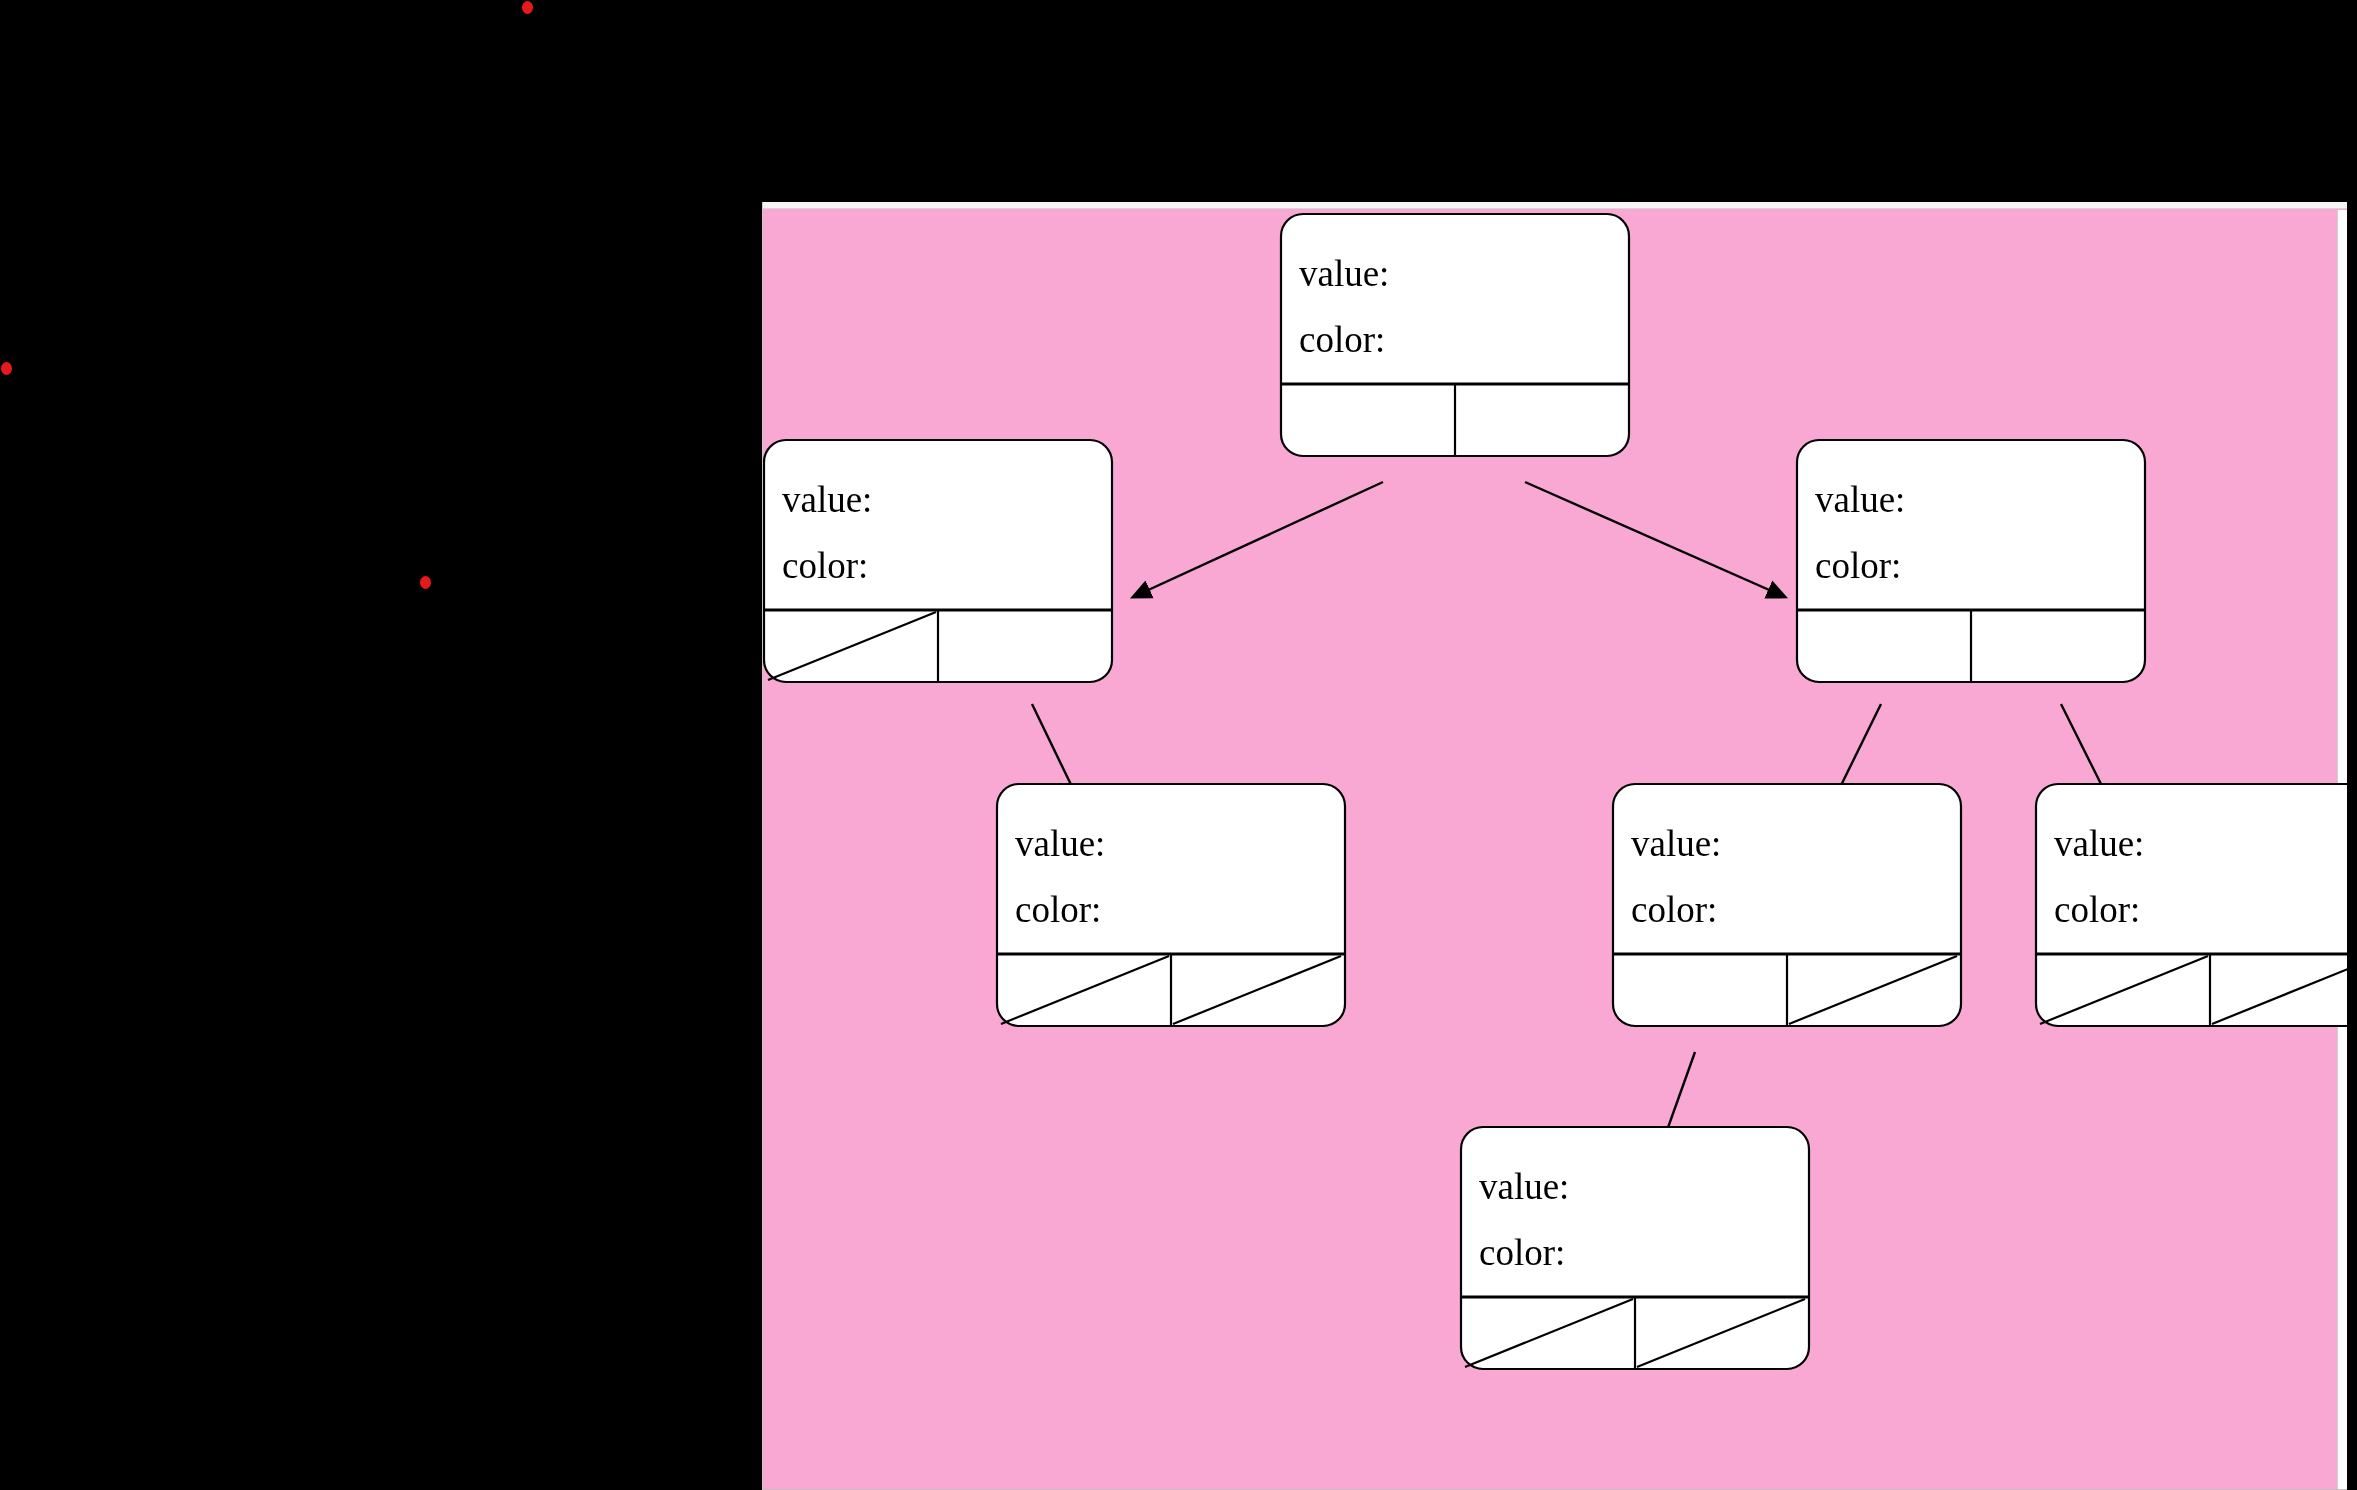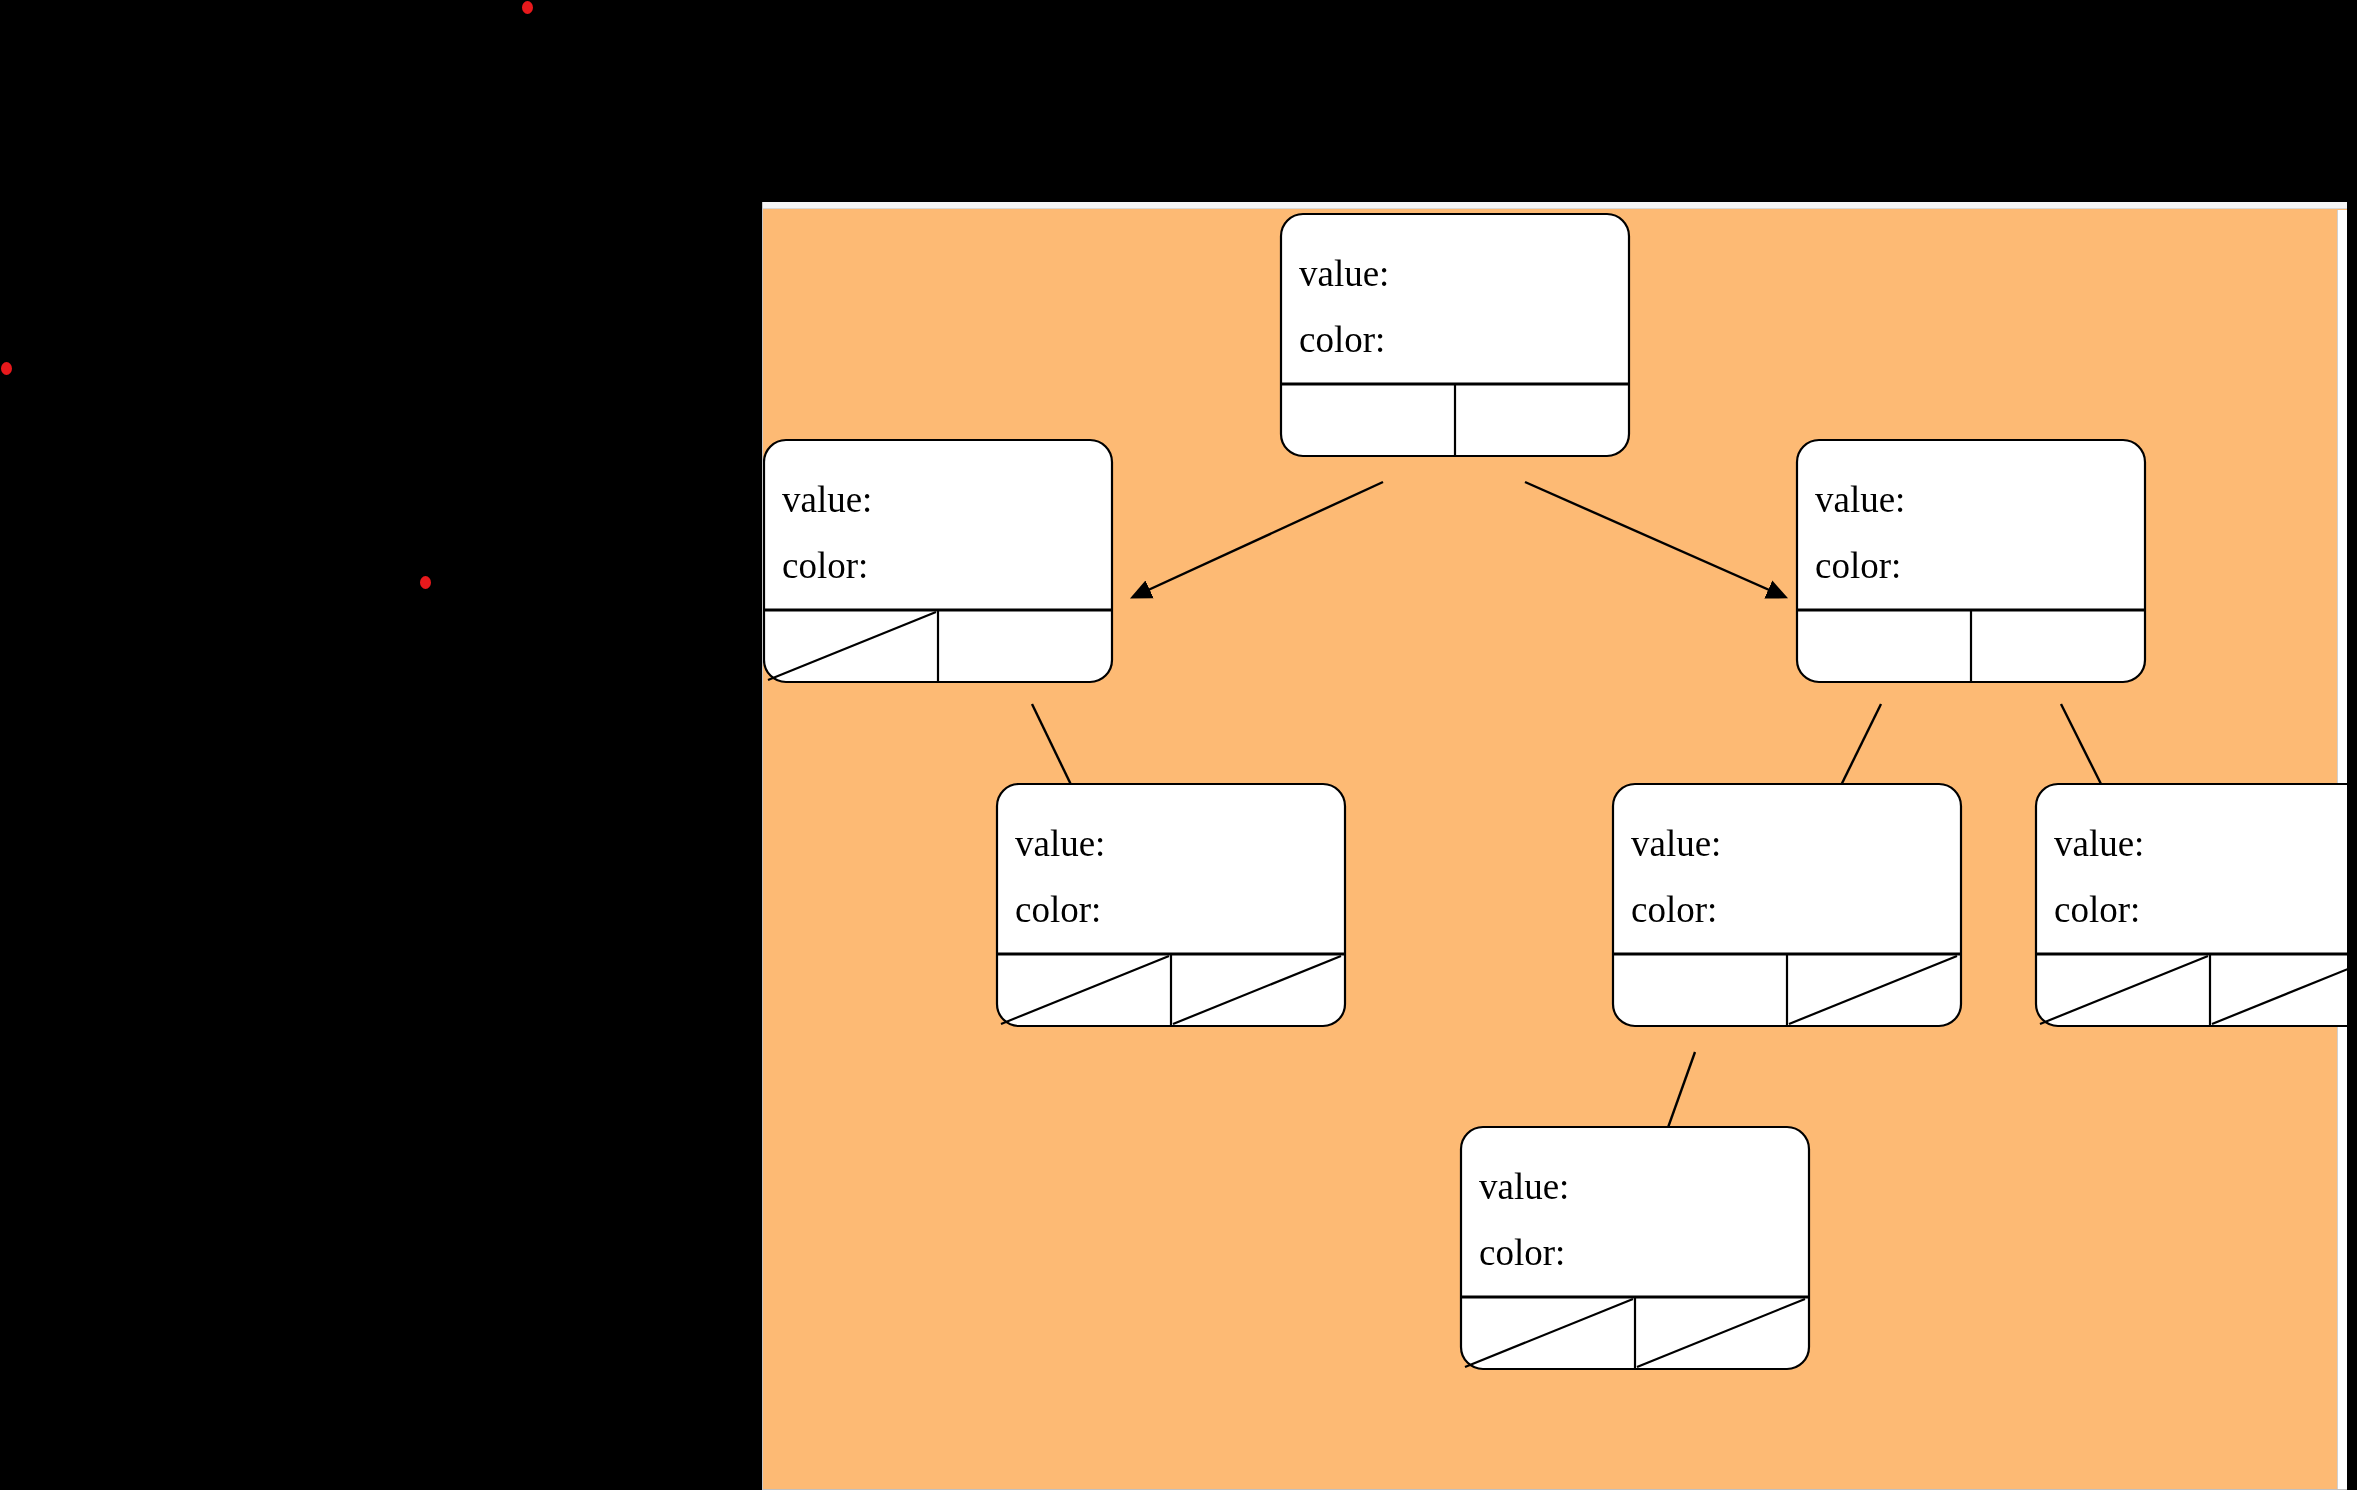--- a/index.html
+++ b/index.html
@@ -34,21 +34,21 @@
     background: #e8191c;
   }
 
   
   .doc-panel {
     position: absolute;
     left: 762px;
     top: 202px;
     width: 1585px;
     height: 1288px;
-    background: #fdba74;
+    background: #f9a8d4;
     box-sizing: border-box;
     border-left: 1px solid #c8c8c8;
     border-bottom: 1px solid #c0c0c0;
     overflow: hidden;
   }
   .doc-topband {
     position: absolute;
     left: 0; top: 0;
     width: 1585px;
     height: 7px;

